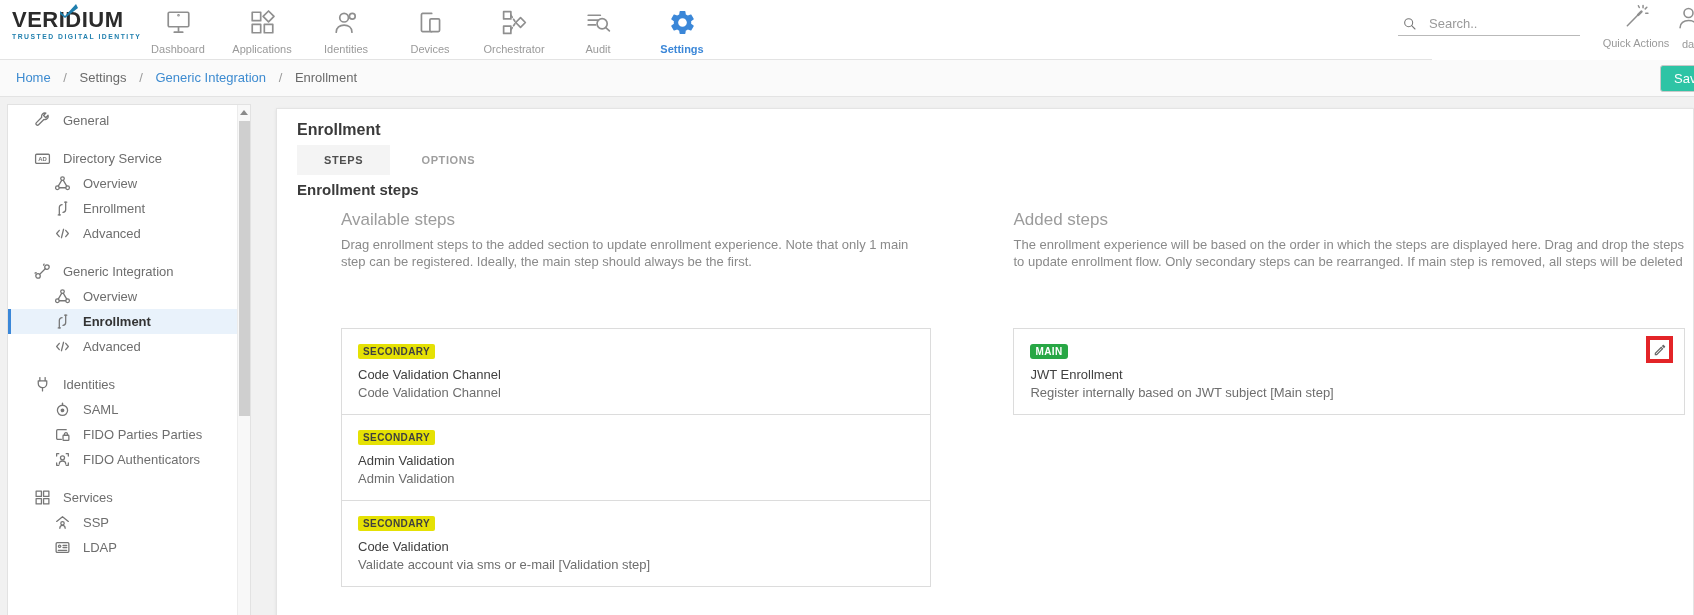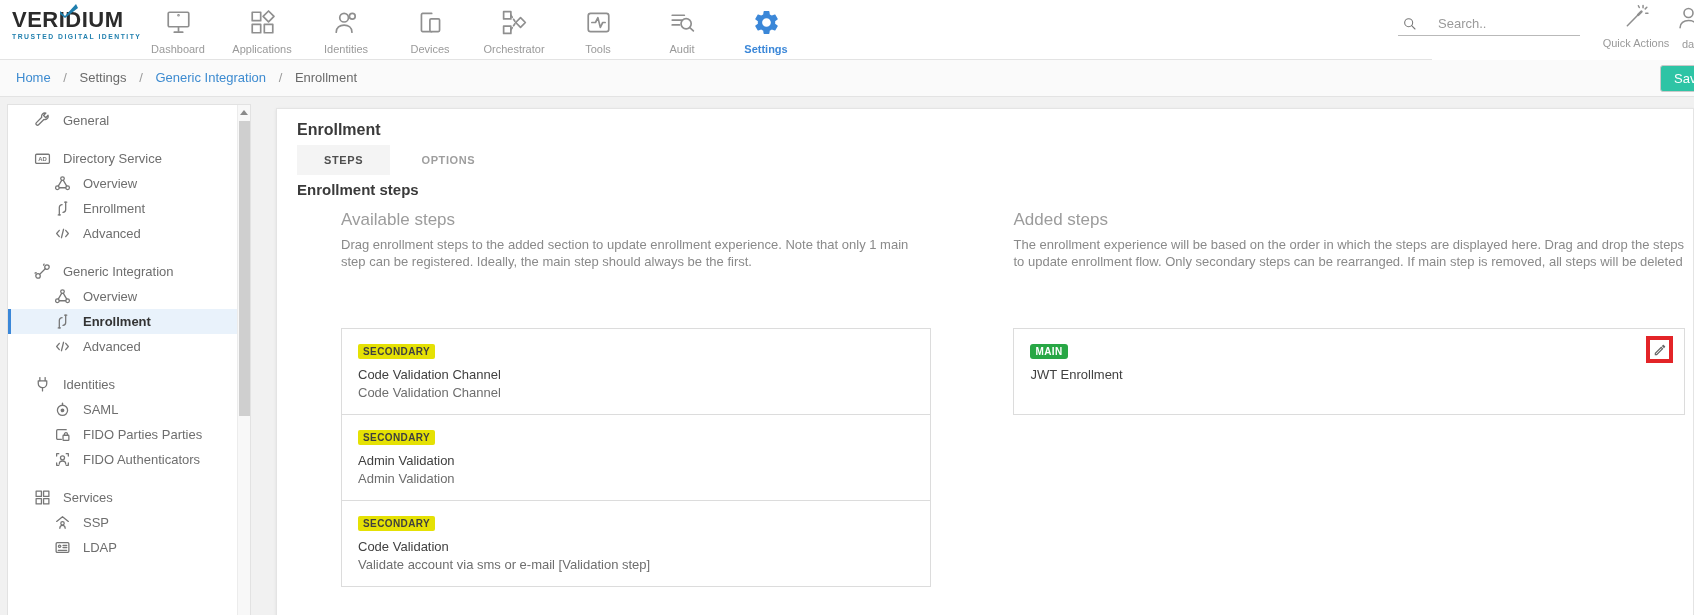--- a/index.html
+++ b/index.html
@@ -18,21 +18,21 @@
   .nav { position:absolute; left:136px; top:3px; display:flex; }
   .nav-item { width:84px; padding-top:5px; text-align:center; cursor:pointer; }
   .nico { width:29px; height:29px; fill:none; stroke:#8f8f8f; stroke-width:1.4;
     stroke-linecap:round; stroke-linejoin:round; }
   .nav-label { font-size:11px; color:#9a9a9a; margin-top:2px; white-space:nowrap; }
   .nav-item.active .nav-label { color:var(--accent-blue,#3b87d8); font-weight:700; }
 
   .search-wrap { position:absolute; left:1398px; top:12px; width:182px; height:24px;
     border-bottom:1px solid #b9b9b9; display:flex; align-items:center; }
   .search-ico { width:16px; height:16px; margin-left:4px; fill:none; stroke:#777; stroke-width:1.6; stroke-linecap:round; }
-  .search-input { border:none; outline:none; background:transparent; margin-left:20px; width:130px;
+  .search-input { border:none; outline:none; background:transparent; margin-left:11px; width:130px;
     font-size:13px; color:#555; font-family:"Liberation Sans",sans-serif; }
   .search-input::placeholder { color:#9a9a9a; }
 
   .qa-item { position:absolute; left:1598px; top:4px; width:76px; text-align:center; cursor:pointer; }
   .user-item { position:absolute; left:1668px; top:4px; width:40px; text-align:center; cursor:pointer; }
   .small-label { font-size:11px; color:#9a9a9a; margin-top:3px; white-space:nowrap; }
 
   
   .crumbbar { position:absolute; left:0; top:60px; width:1694px; height:37px; background:#fafafa;
     border-bottom:1px solid #e3e3e3; }
@@ -148,27 +148,20 @@
           <rect x="3" y="3" width="6" height="6"></rect>
             <rect x="3" y="15" width="6" height="6"></rect>
           <polygon points="17,8 21,12 17,16 13,12"></polygon>
           <path d="M9 6 L13 12" stroke-dasharray="2 2"></path>
             <path d="M9 18 L13 12" stroke-dasharray="2 2"></path>
         </svg>
         <div class="nav-label">Orchestrator</div>
       </div>
       <div class="nav-item">
         <svg class="nico" viewBox="0 0 24 24">
-          <rect x="3.5" y="4.5" width="17" height="15" rx="2"></rect>
-          <polyline points="6.5,12 9.5,12 11.5,8 13.5,16 15.5,12 17.5,12"></polyline>
-        </svg>
-        <div class="nav-label">Tools</div>
-      </div>
-      <div class="nav-item">
-        <svg class="nico" viewBox="0 0 24 24">
           <path d="M3.5 6h10"></path>
             <path d="M3.5 10h8"></path>
             <path d="M3.5 14h6"></path>
           <circle cx="15" cy="13" r="4.2"></circle>
             <path d="M18 16.2 L21 19"></path>
         </svg>
         <div class="nav-label">Audit</div>
       </div>
       <div class="nav-item active">
         <svg class="nico" viewBox="0 0 24 24">
@@ -432,20 +425,21 @@
         <div class="col-gap"></div>
 
         <div class="col-right">
           <div class="col-title">Added steps</div>
           <div class="col-desc">The enrollment experience will be based on the order in which the steps are displayed here. Drag and drop the steps to update enrollment flow. Only secondary steps can be rearranged. If main step is removed, all steps will be deleted</div>
           <div class="cards">
 
             <div class="card">
               <span class="badge badge-main">MAIN</span>
               <div class="card-title">JWT Enrollment</div>
+              <div class="card-desc">Register internally based on JWT subject [Main step]</div>
               <button class="edit-btn" title="">
                 <svg viewBox="0 0 24 24">
                   <path d="M14.06 9.02l.92.92L5.92 19H5v-.92l9.06-9.06M17.66 3c-.25 0-.51.1-.7.29l-1.83 1.83 3.75 3.75 1.83-1.83c.39-.39.39-1.02 0-1.41l-2.34-2.34c-.2-.2-.45-.29-.71-.29zm-3.6 3.19L3 17.25V21h3.75L17.81 9.94l-3.75-3.75z"></path>
                 </svg>
               </button>
             </div>
 
           </div>
         </div>
       </div>

